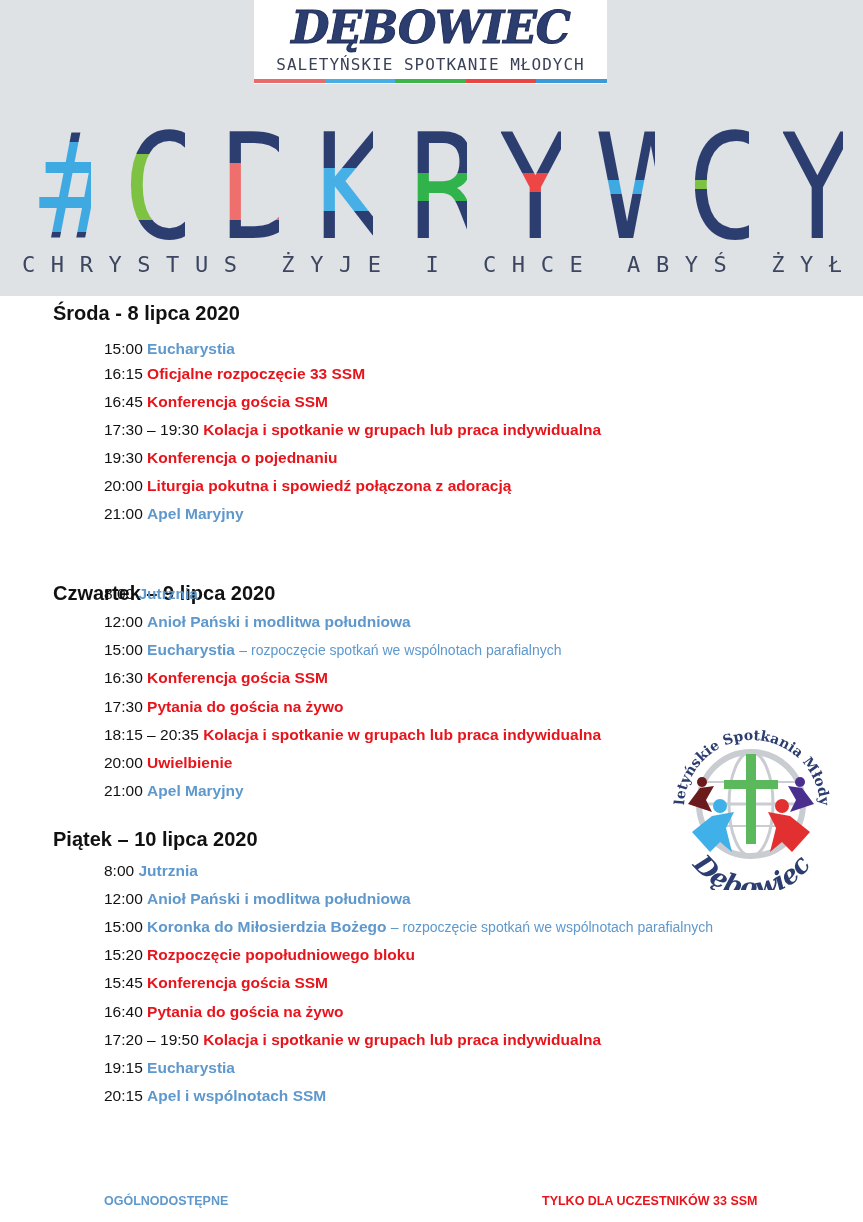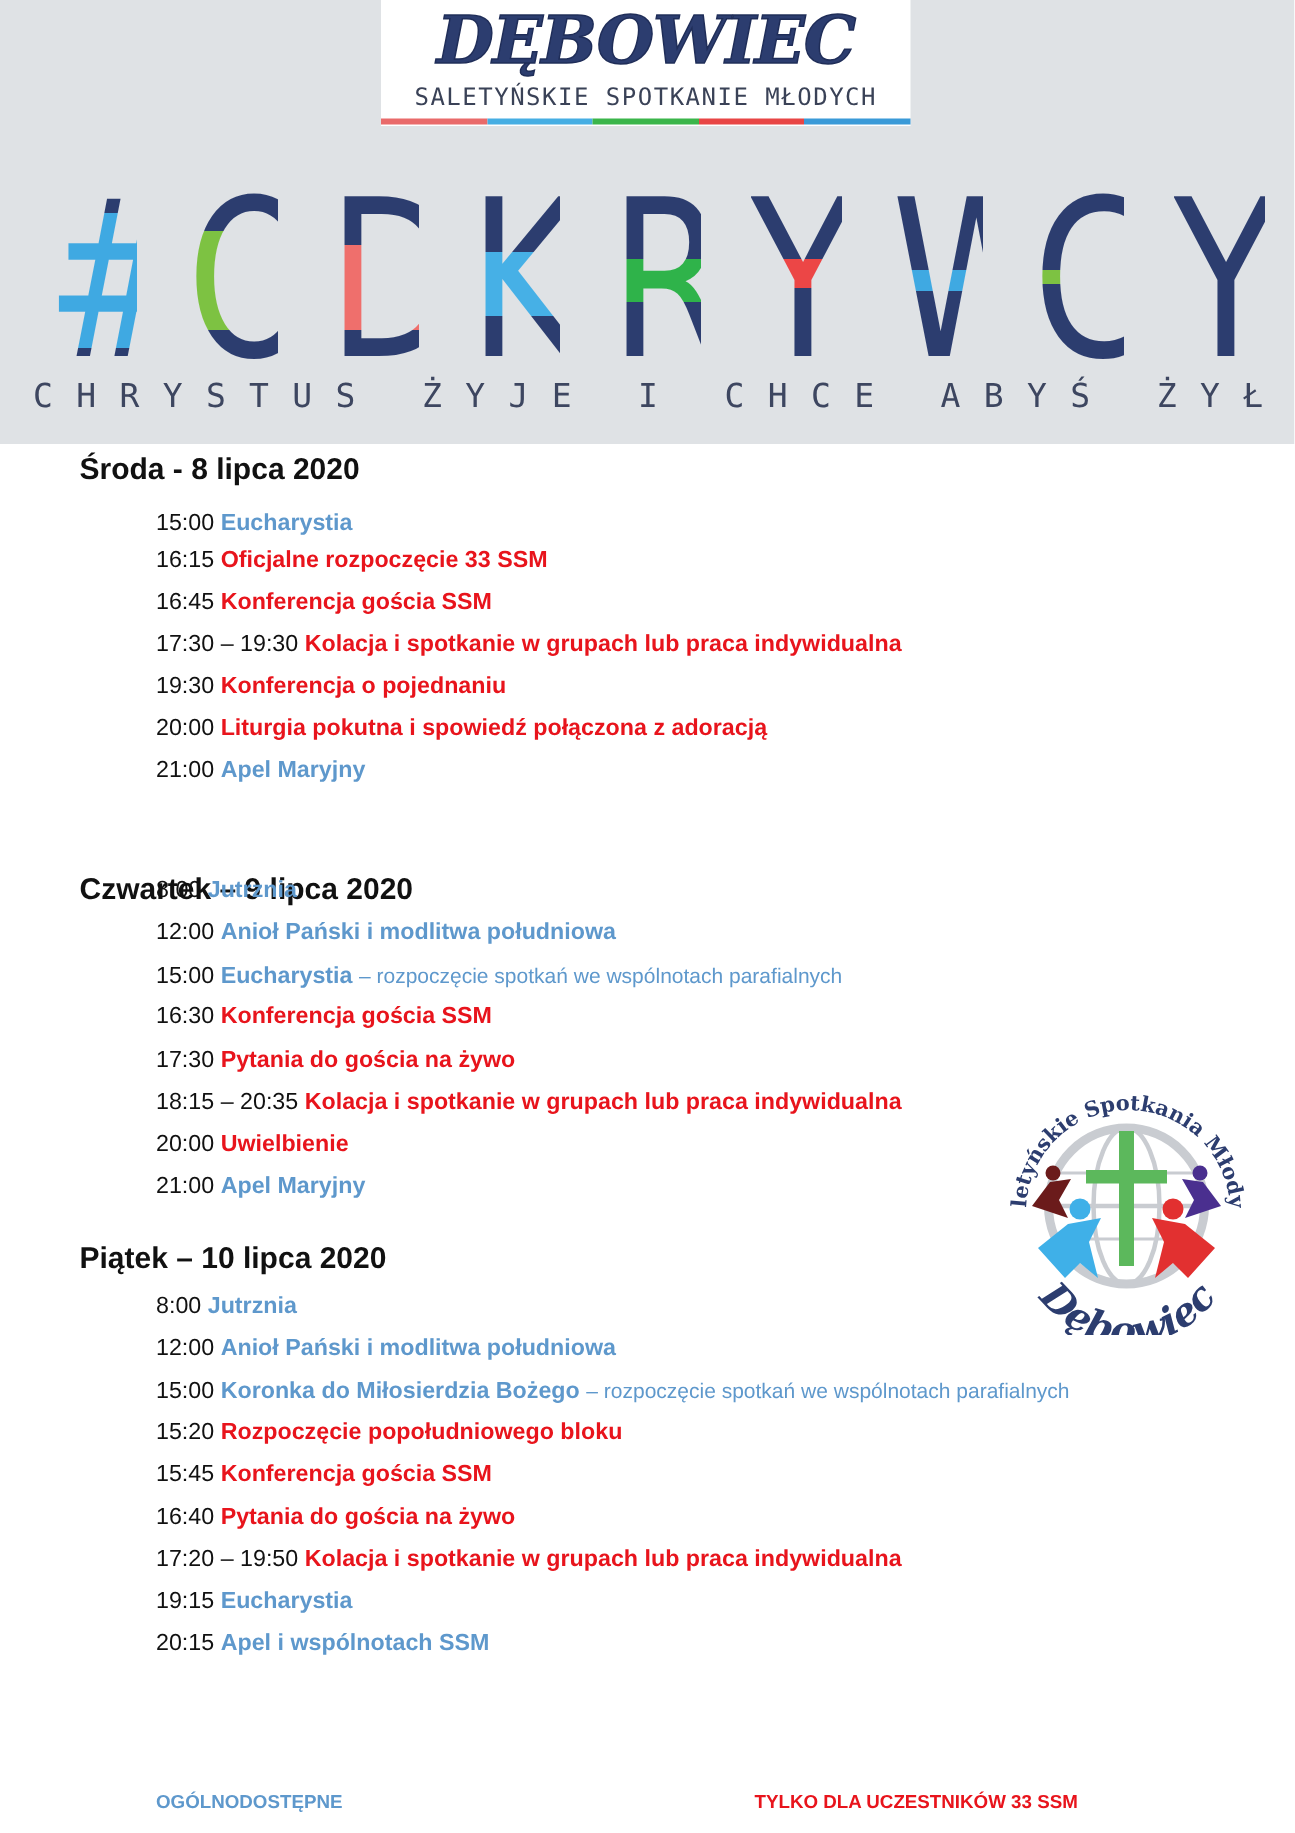--- a/index.html
+++ b/index.html
@@ -187,13 +187,13 @@
   <path d="M148 120 L128 104 L106 100 L114 116 L108 140 L120 130 L130 140 Z" fill="#e23030"></path>
   <text font-family="DejaVu Serif, serif" font-weight="700" font-size="14" fill="#2c3d6f">
     <textPath href="#arcTop" startOffset="50%" text-anchor="middle">Saletyńskie Spotkania Młodych</textPath>
   </text>
   <text font-family="DejaVu Serif, serif" font-weight="700" font-style="italic" font-size="26" fill="#2c3d6f">
     <textPath href="#arcBot" startOffset="50%" text-anchor="middle">Dębowiec</textPath>
   </text>
 </svg>
 
 <div class="legend c-blue" style="left:104px">OGÓLNODOSTĘPNE</div>
-<div class="legend c-red" style="left:503px">TYLKO DLA UCZESTNIKÓW 33 SSM</div>
+<div class="legend c-red" style="left:542px">TYLKO DLA UCZESTNIKÓW 33 SSM</div>
 
 </body></html>

